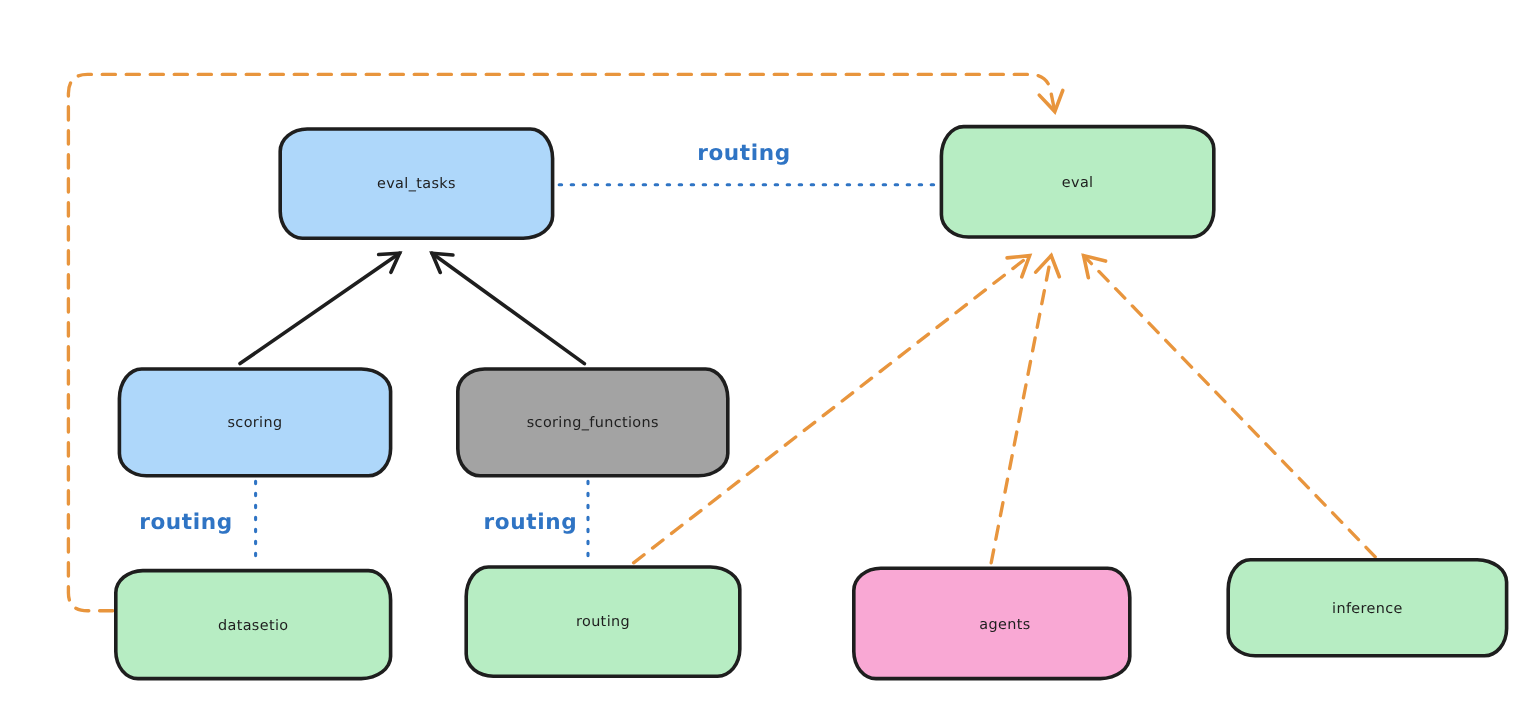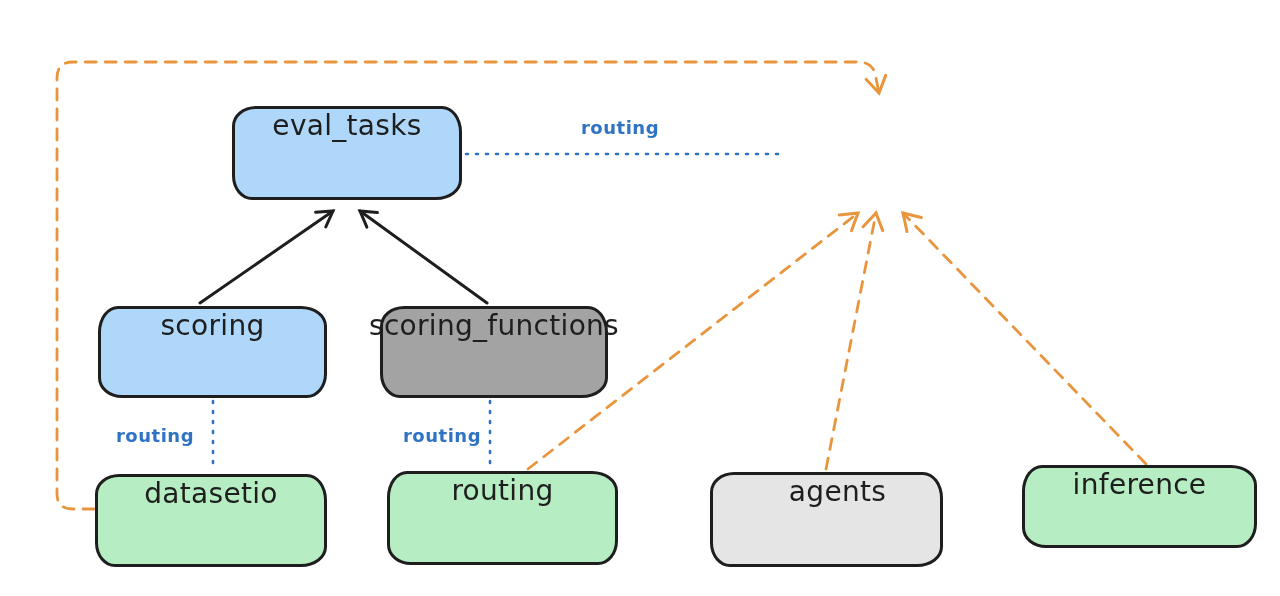--- a/index.html
+++ b/index.html
@@ -19,22 +19,23 @@
     position: absolute;
     left: 0;
     top: 0;
     pointer-events: none;
   }
   .node {
     position: absolute;
     box-sizing: border-box;
     border: 3px solid #1e1e1e;
     display: flex;
+    align-items: center;
     justify-content: center;
-    font-size: 28px;
+    font-size: 12px;
     color: #1e1e1e;
     letter-spacing: 0.3px;
   }
   .node.r1 { border-radius: 24px 20px 26px 20px / 20px 26px 20px 24px; }
   .node.r2 { border-radius: 20px 26px 20px 24px / 26px 20px 24px 20px; }
   .routing-label {
     position: absolute;
     width: 100px;
     text-align: center;
     font-size: 18px;
@@ -74,27 +75,30 @@
   <div class="node r1" style="left: 232px; top: 106px; width: 230px; height: 94px; background: rgb(174, 215, 250);">
     <span>eval_tasks</span>
   </div>
   <div class="node r2" style="left: 98px; top: 306px; width: 229px; height: 92px; background: rgb(174, 215, 250);">
     <span>scoring</span>
   </div>
   <div class="node r1" style="left: 380px; top: 306px; width: 228px; height: 92px; background: #a3a3a3;">
     <span>scoring_functions</span>
   </div>
 
+  <div class="node r2" style="left: 783px; top: 104px; width: 230px; height: 95px; background: rgb(183, 237, 195);">
+    <span>eval</span>
+  </div>
   <div class="node r1" style="left: 95px; top: 474px; width: 232px; height: 93px; background: rgb(183, 237, 195);">
     <span>datasetio</span>
   </div>
   <div class="node r2" style="left: 387px; top: 471px; width: 231px; height: 94px; background: rgb(183, 237, 195);">
     <span>routing</span>
   </div>
-  <div class="node r1" style="left: 710px; top: 472px; width: 233px; height: 95px; background: #e5e5e5; padding-left: 22px;">
+  <div class="node r1" style="left: 710px; top: 472px; width: 233px; height: 95px; background: #f9a8d4; padding-left: 22px;">
     <span>agents</span>
   </div>
   <div class="node r2" style="left: 1022px; top: 465px; width: 235px; height: 83px; background: rgb(183, 237, 195);">
     <span>inference</span>
   </div>
 
   <div class="routing-label" style="left:570px; top:117px">routing</div>
   <div class="routing-label" style="left:105px; top:425px">routing</div>
   <div class="routing-label" style="left:392px; top:425px">routing</div>
 

